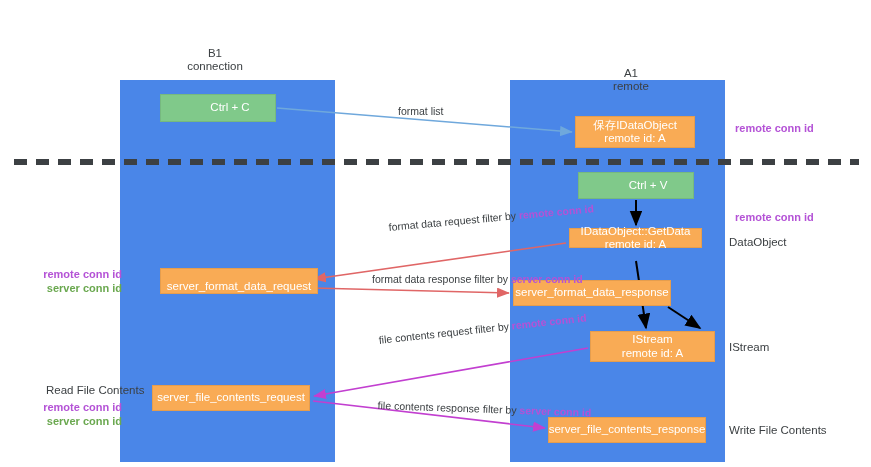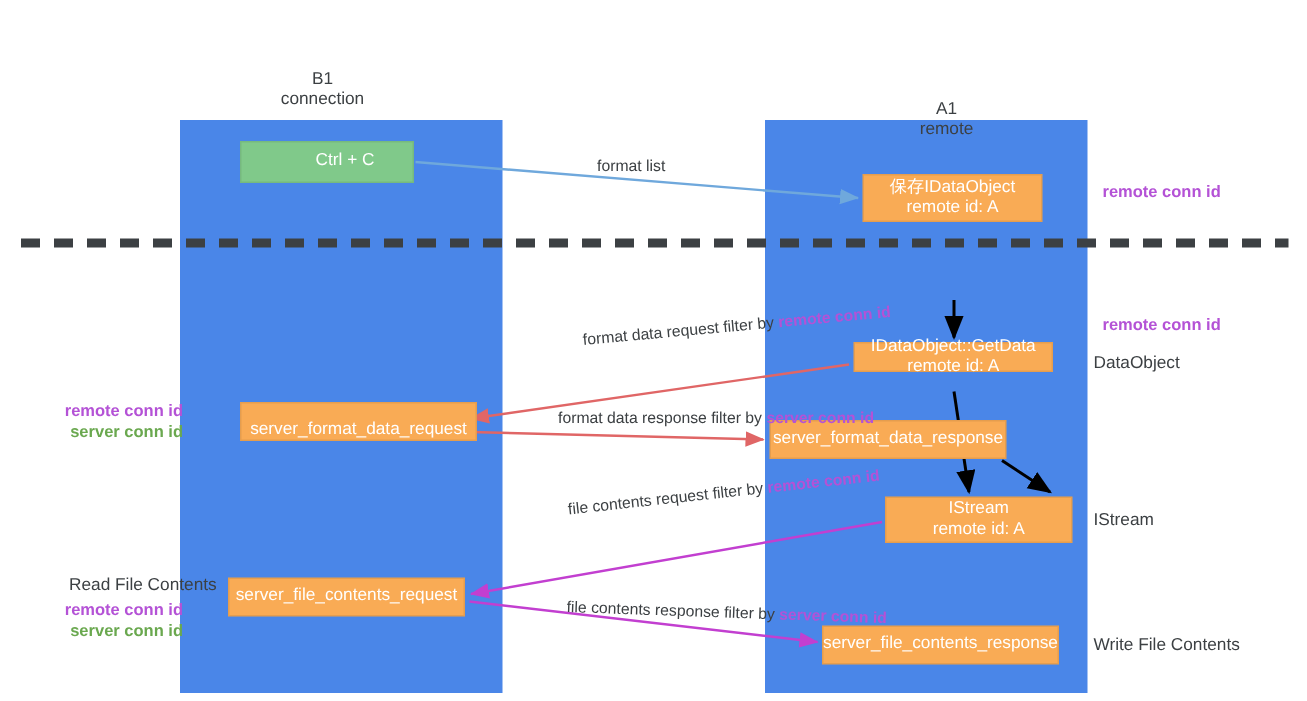--- a/index.html
+++ b/index.html
@@ -156,20 +156,23 @@
 
   <div class="abs node green" id="n-ctrlc">
     <span>Ctrl + C</span>
   </div>
 
   <div class="abs node orange" id="n-save-ido">
     <span>保存IDataObject</span>
     <span>remote id: A</span>
   </div>
 
+  <div class="abs node green" id="n-ctrlv">
+    <span>Ctrl + V</span>
+  </div>
 
   <div class="abs node orange" id="n-getdata">
     <span>IDataObject::GetData</span>
     <span>remote id: A</span>
   </div>
 
   <div class="abs node orange" id="n-sfdreq">
     <span>server_format_data_request</span>
   </div>
 

